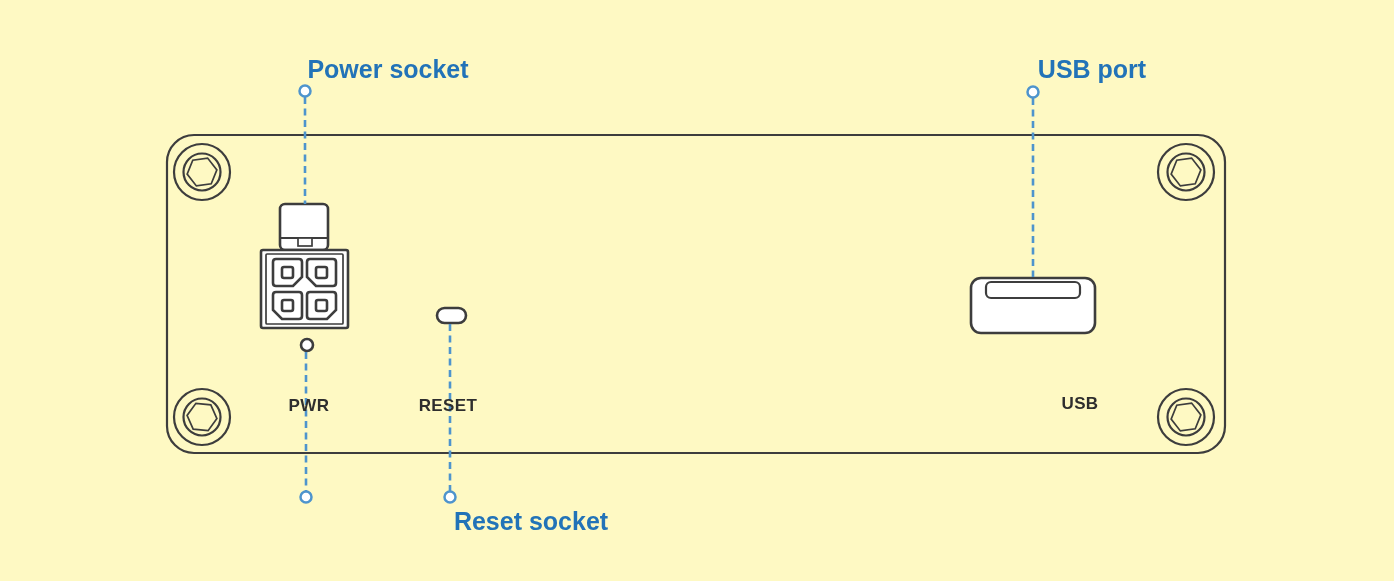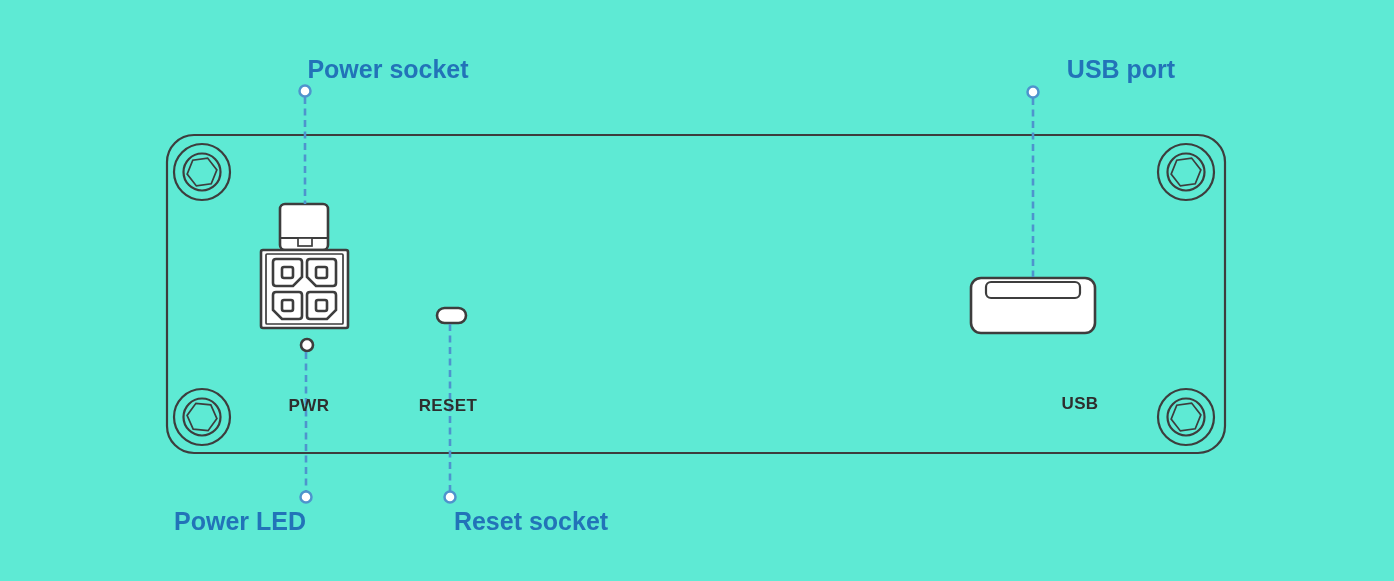--- a/index.html
+++ b/index.html
@@ -5,21 +5,21 @@
   :root{
     --accent-blue:#2273b8;
     --leader-blue:#4e94cd;
     --outline-dark:#3d3d3d;
     --label-dark:#2e2e2e;
   }
   html,body{margin:0;padding:0;background:#ffffff;}
   body{width:1394px;height:581px;overflow:hidden;}
   .stage{
     position:relative;width:1394px;height:581px;
-    font-family:"Liberation Sans",sans-serif;background:#5eead4;
+    font-family:"Liberation Sans",sans-serif;background:#fef9c3;
   }
   .stage svg{position:absolute;left:0;top:0;}
   
   .outline{fill:none;stroke:var(--outline-dark);stroke-width:2.2;}
   .outline-thick{fill:none;stroke:var(--outline-dark);stroke-width:2.6;}
   .outline-thin{fill:none;stroke:var(--outline-dark);stroke-width:1.7;}
   .fillwhite{fill:#ffffff;}
   .leader{fill:none;stroke:var(--leader-blue);stroke-width:2.6;stroke-dasharray:7 4.5;}
   .dot{fill:#ffffff;stroke:var(--leader-blue);stroke-width:2.5;}
   
@@ -98,20 +98,19 @@
     <path class="leader" d="M306,352 V491"></path>
     <path class="leader" d="M450,324 V491"></path>
 
     <circle class="dot" cx="305" cy="91" r="5.5"></circle>
     <circle class="dot" cx="1033" cy="92" r="5.5"></circle>
     <circle class="dot" cx="306" cy="497" r="5.5"></circle>
     <circle class="dot" cx="450" cy="497" r="5.5"></circle>
   </svg>
 
   <div class="callout" style="left:388px;top:56px">Power socket</div>
-  <div class="callout" style="left:1121px;top:56px">USB port</div>
-  <div class="callout" style="left:240px;top:508px">Power LED</div>
+  <div class="callout" style="left:1092px;top:56px">USB port</div>
   <div class="callout" style="left:531px;top:508px">Reset socket</div>
 
   <div class="portlabel" style="left:309px;top:361px">PWR</div>
   <div class="portlabel" style="left:448px;top:361px">RESET</div>
   <div class="portlabel" style="left:1080px;top:359px">USB</div>
 </div>
 
 </body></html>

